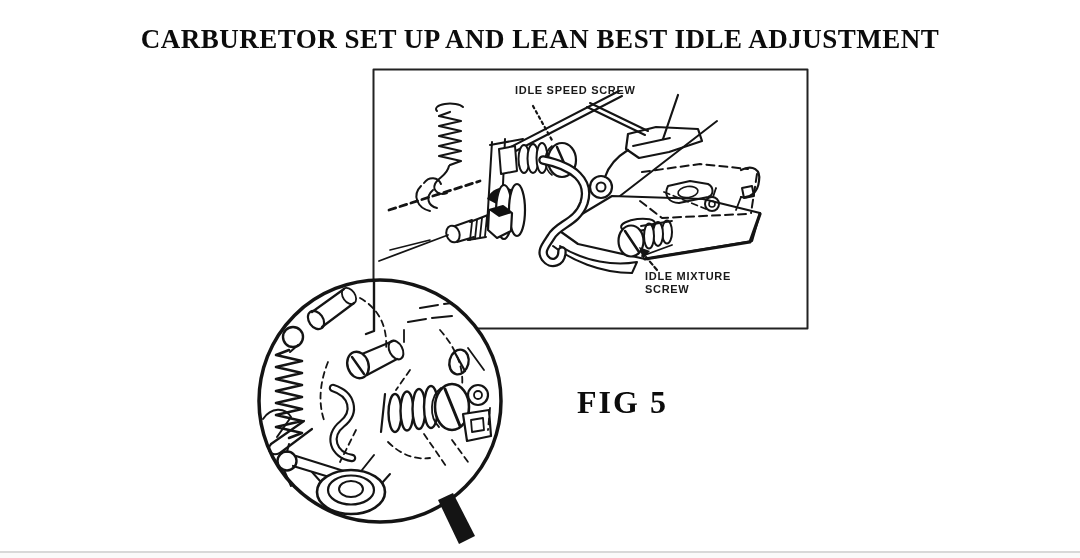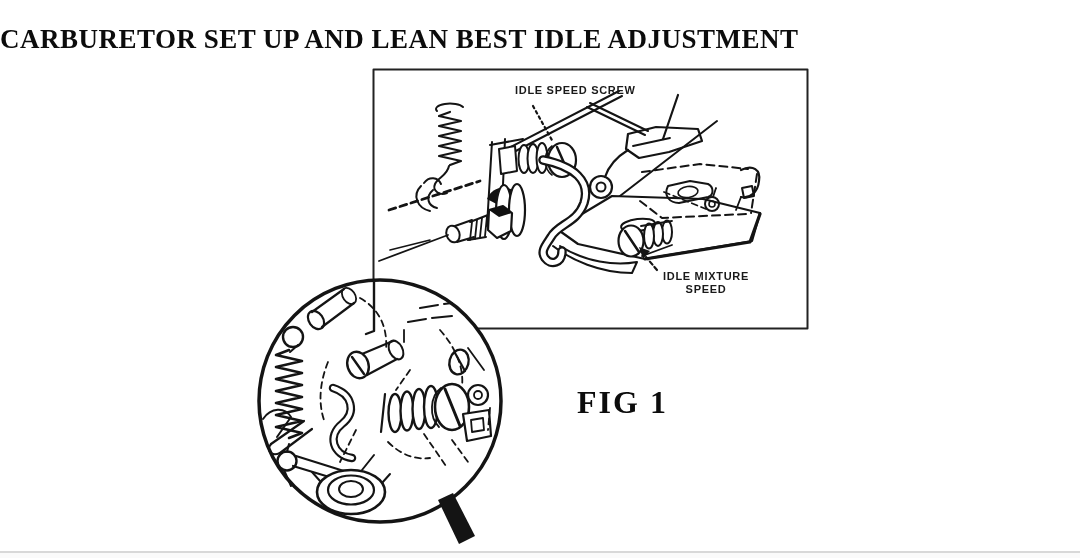--- a/index.html
+++ b/index.html
@@ -1,31 +1,31 @@
 <!DOCTYPE html>
 <html><head>
 <meta charset="utf-8">
 <style>
   html,body{margin:0;padding:0;background:#ffffff;}
   .page{
     position:relative;width:1080px;height:558px;background:#ffffff;
     overflow:hidden;font-family:"Liberation Sans",sans-serif;color:#111;
   }
   .page-title{
-    position:absolute;top:24px;left:0;width:100%;text-align:left;
+    position:absolute;top:24px;left:0;width:100%;text-align:center;
     font-family:"Liberation Serif",serif;font-weight:bold;font-size:27px;
     letter-spacing:.5px;color:#0c0c0c;white-space:nowrap;
   }
   .art{position:absolute;left:0;top:0;width:1080px;height:558px;}
   .part-label{
     position:absolute;font-size:11px;font-weight:600;letter-spacing:.7px;
     color:#1a1a1a;white-space:nowrap;margin-left:44px;
   }
   .label-speed{left:471px;top:84px;}
-  .label-mixture{left:601px;top:270px;width:122px;text-align:center;
+  .label-mixture{left:601px;top:270px;width:122px;
     white-space:normal;line-height:13px;}
   .fig-caption{
     position:absolute;left:577px;top:384px;font-family:"Liberation Serif",serif;
     font-weight:bold;font-size:32px;letter-spacing:2px;color:#0c0c0c;
   }
   .footer-divider{position:absolute;left:0;top:551px;width:100%;height:2px;background:#d8d8d8;}
   .footer-strip{position:absolute;left:0;top:553px;width:100%;height:5px;background:#fafafa;}
 </style>
 </head>
 <body>
@@ -225,20 +225,20 @@
 
         <path d="M438,500 L453,493 L475,536 L459,544 Z" fill="#141414" stroke="none"></path>
       </g>
     </g>
   </svg>
 
   <div class="part-label label-speed">IDLE SPEED SCREW</div>
 
   <div class="part-label label-mixture">
     <div>IDLE MIXTURE</div>
-    <div>SPEED</div>
+    <div>SCREW</div>
   </div>
 
-  <div class="fig-caption">FIG 1</div>
+  <div class="fig-caption">FIG 5</div>
 
   <div class="footer-divider"></div>
   <div class="footer-strip"></div>
 </div>
 
 </body></html>

